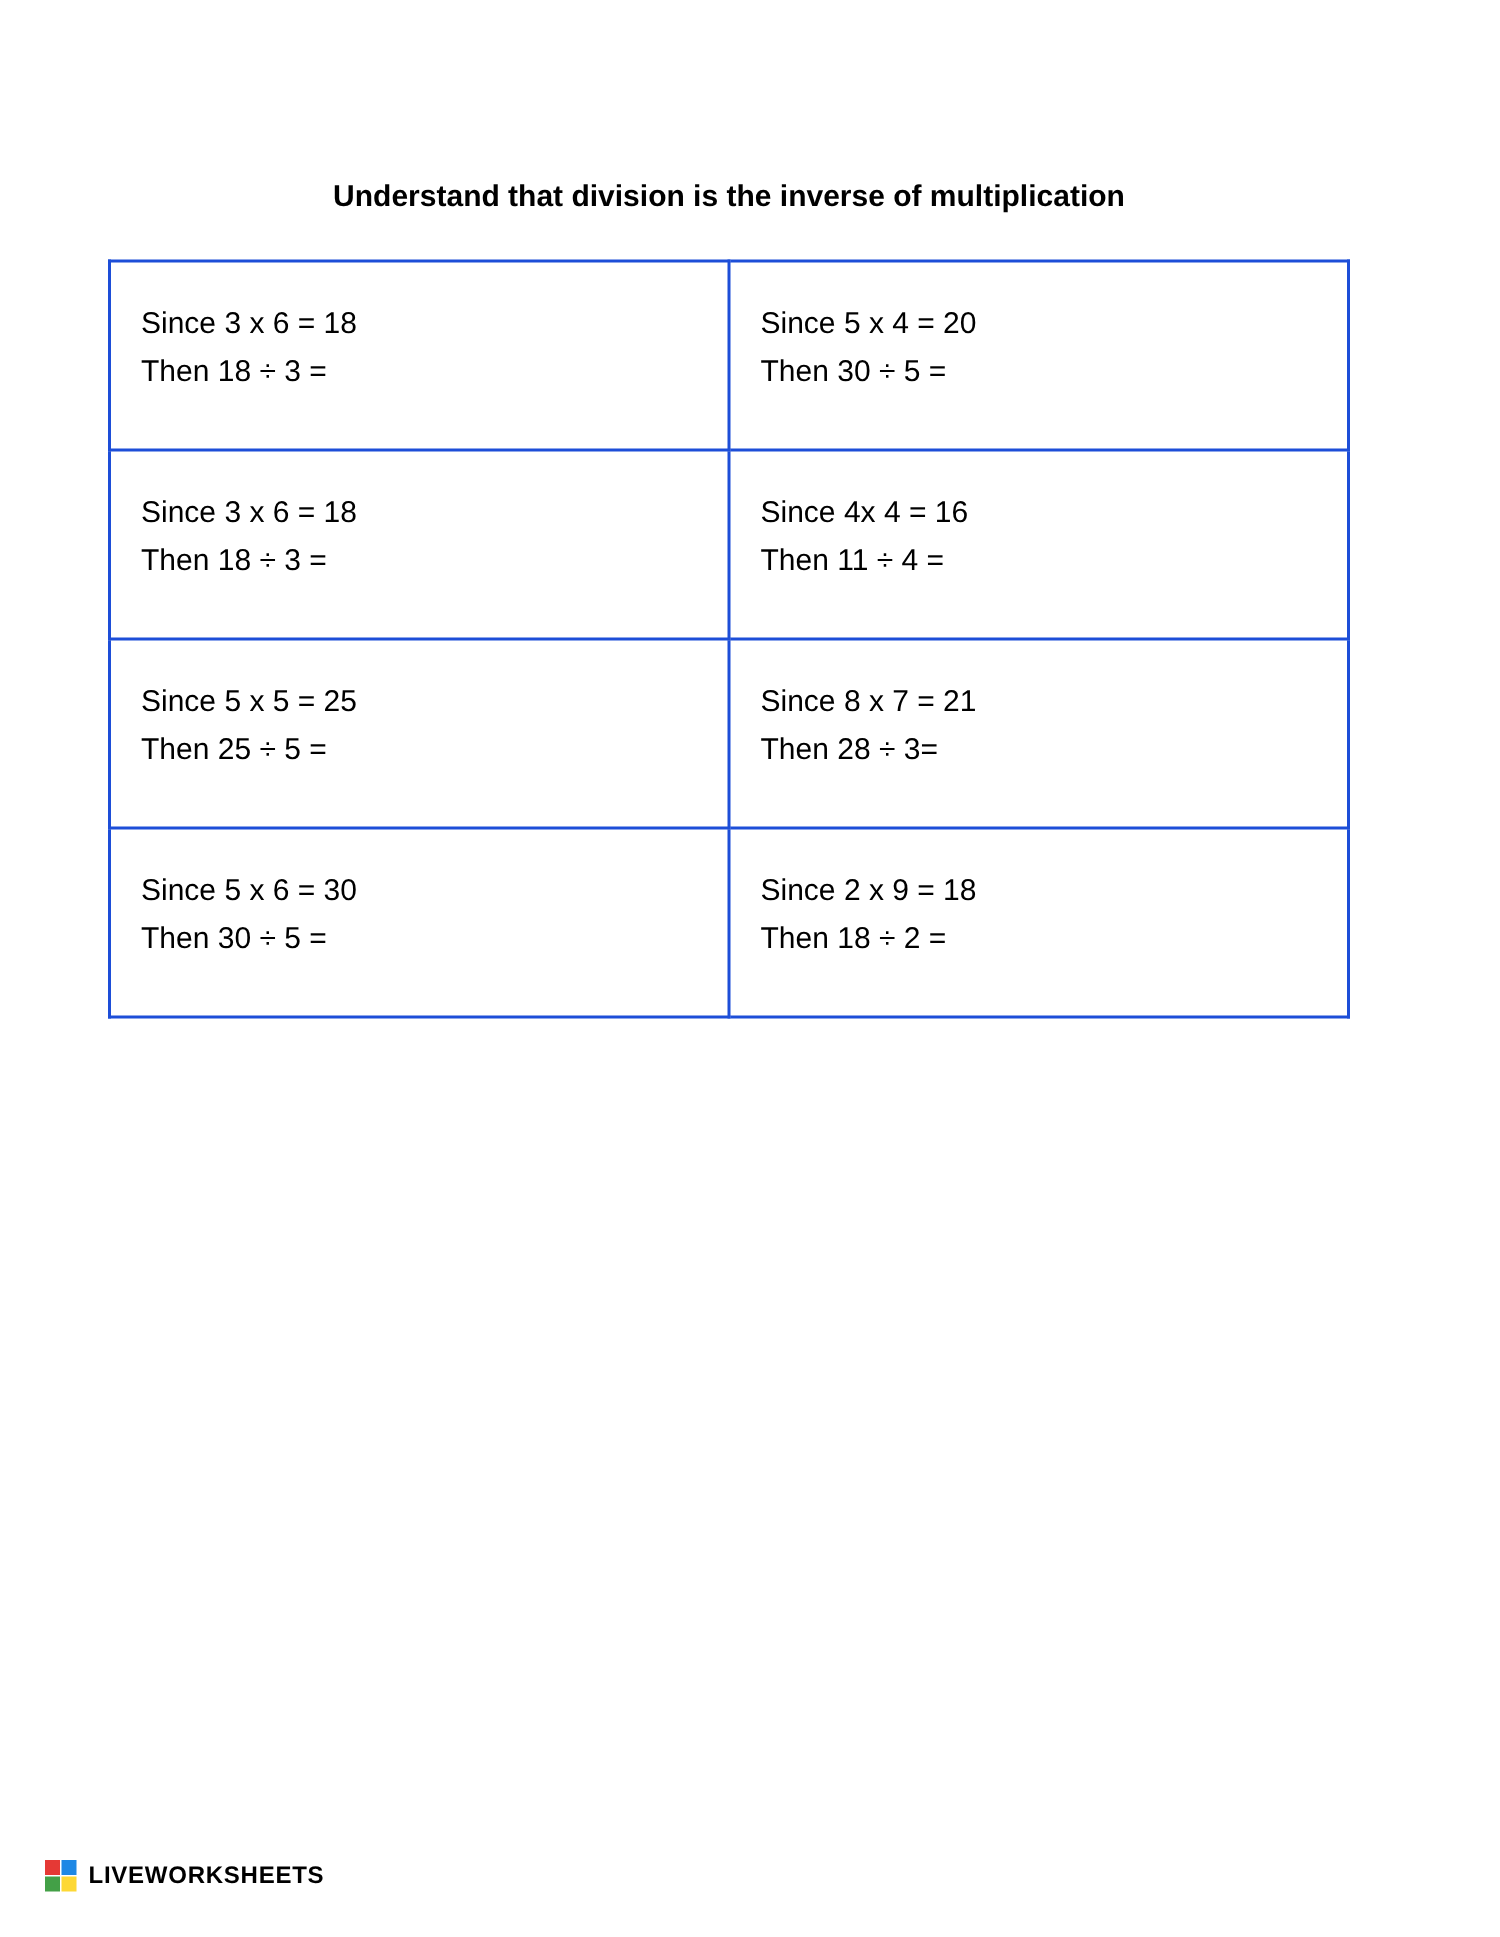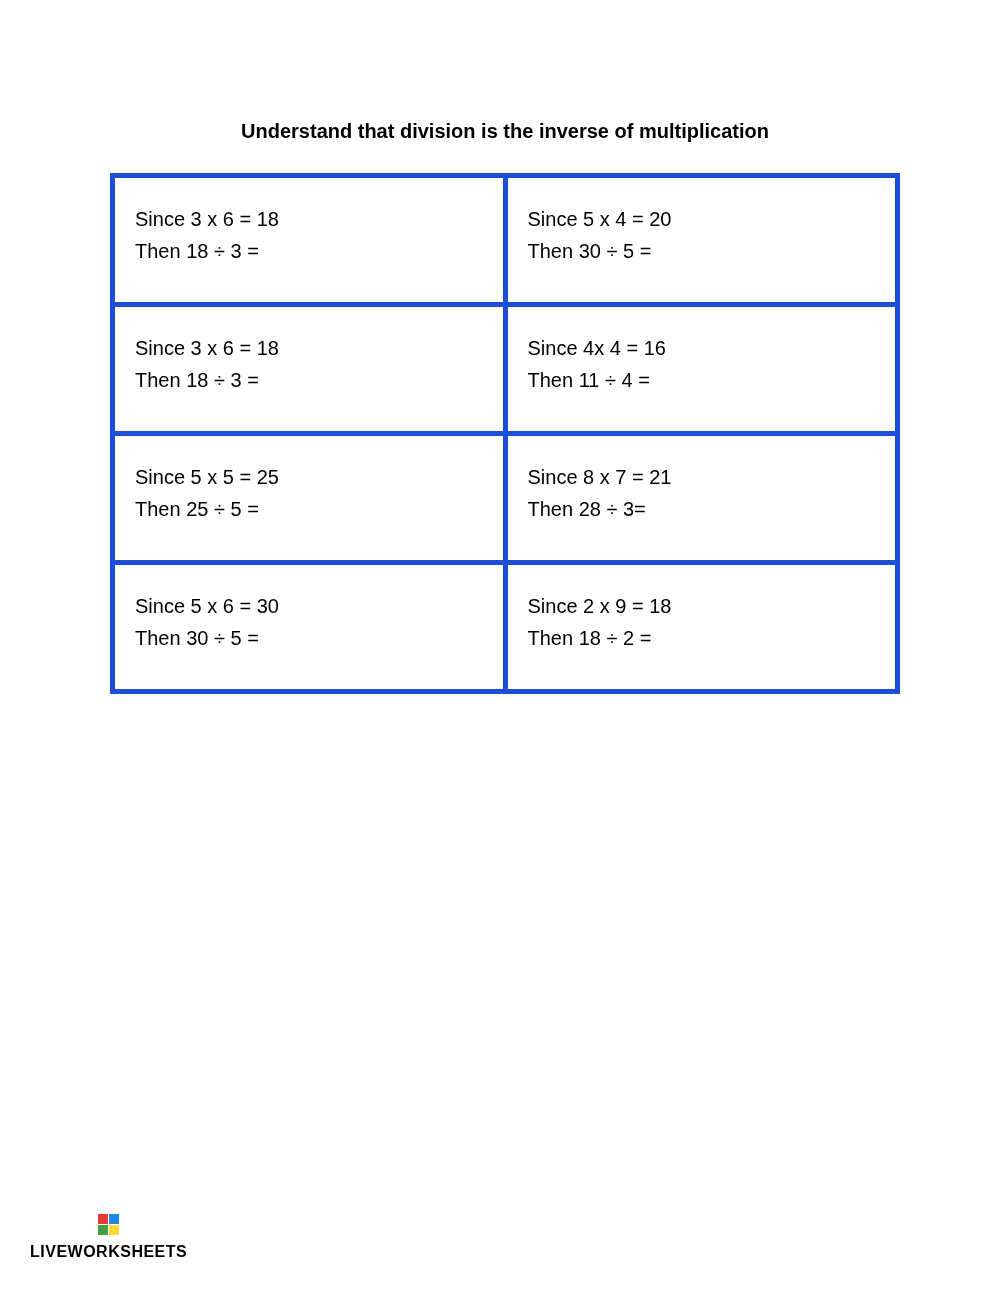--- a/index.html
+++ b/index.html
@@ -10,58 +10,57 @@
 
     body {
       width: 1000px;
       min-height: 1291px;
       background: #ffffff;
       font-family: Arial, sans-serif;
       position: relative;
     }
 
     .page-content {
-      padding: 120px 100px 80px 110px;
+      padding: 120px 100px 80px 72px;
     }
 
     .title {
       font-weight: bold;
       font-size: 20px;
       text-align: center;
       margin-bottom: 30px;
       color: #000;
     }
 
     .worksheet-table {
       border: 2px solid #555;
       width: 100%;
       border-collapse: collapse;
     }
 
     .worksheet-table td {
-      border: 5px solid #1d4ed8;
+      border: 2px solid #1d4ed8;
       padding: 25px 20px 35px 20px;
       vertical-align: top;
       width: 50%;
     }
 
     .cell-content {
       font-size: 20px;
       line-height: 1.6;
       color: #000;
     }
 
     .footer {
       position: absolute;
       bottom: 30px;
       left: 30px;
       display: flex;
       align-items: center;
       gap: 8px;
-      flex-direction: column;
     }
 
     .footer-logo {
       display: flex;
       gap: 2px;
     }
 
     .logo-block {
       width: 10px;
       height: 10px;

